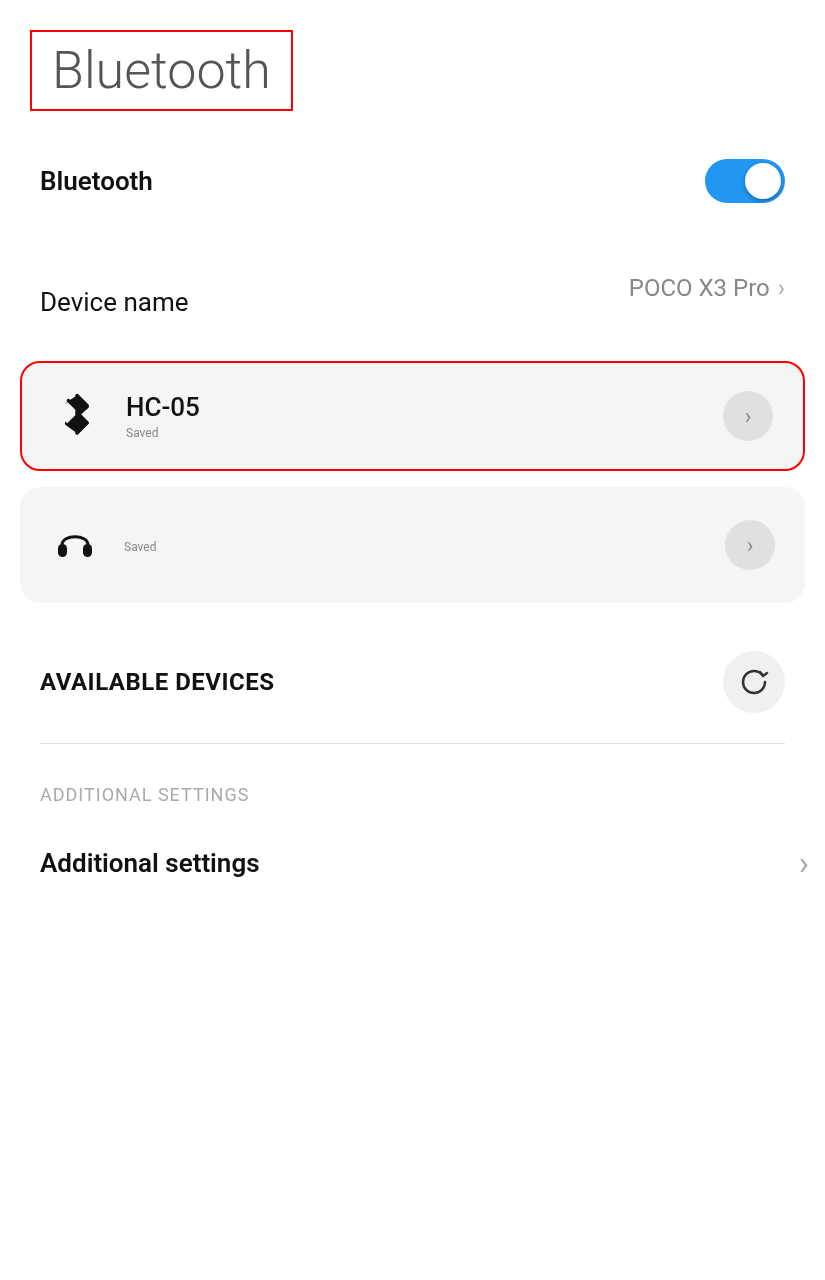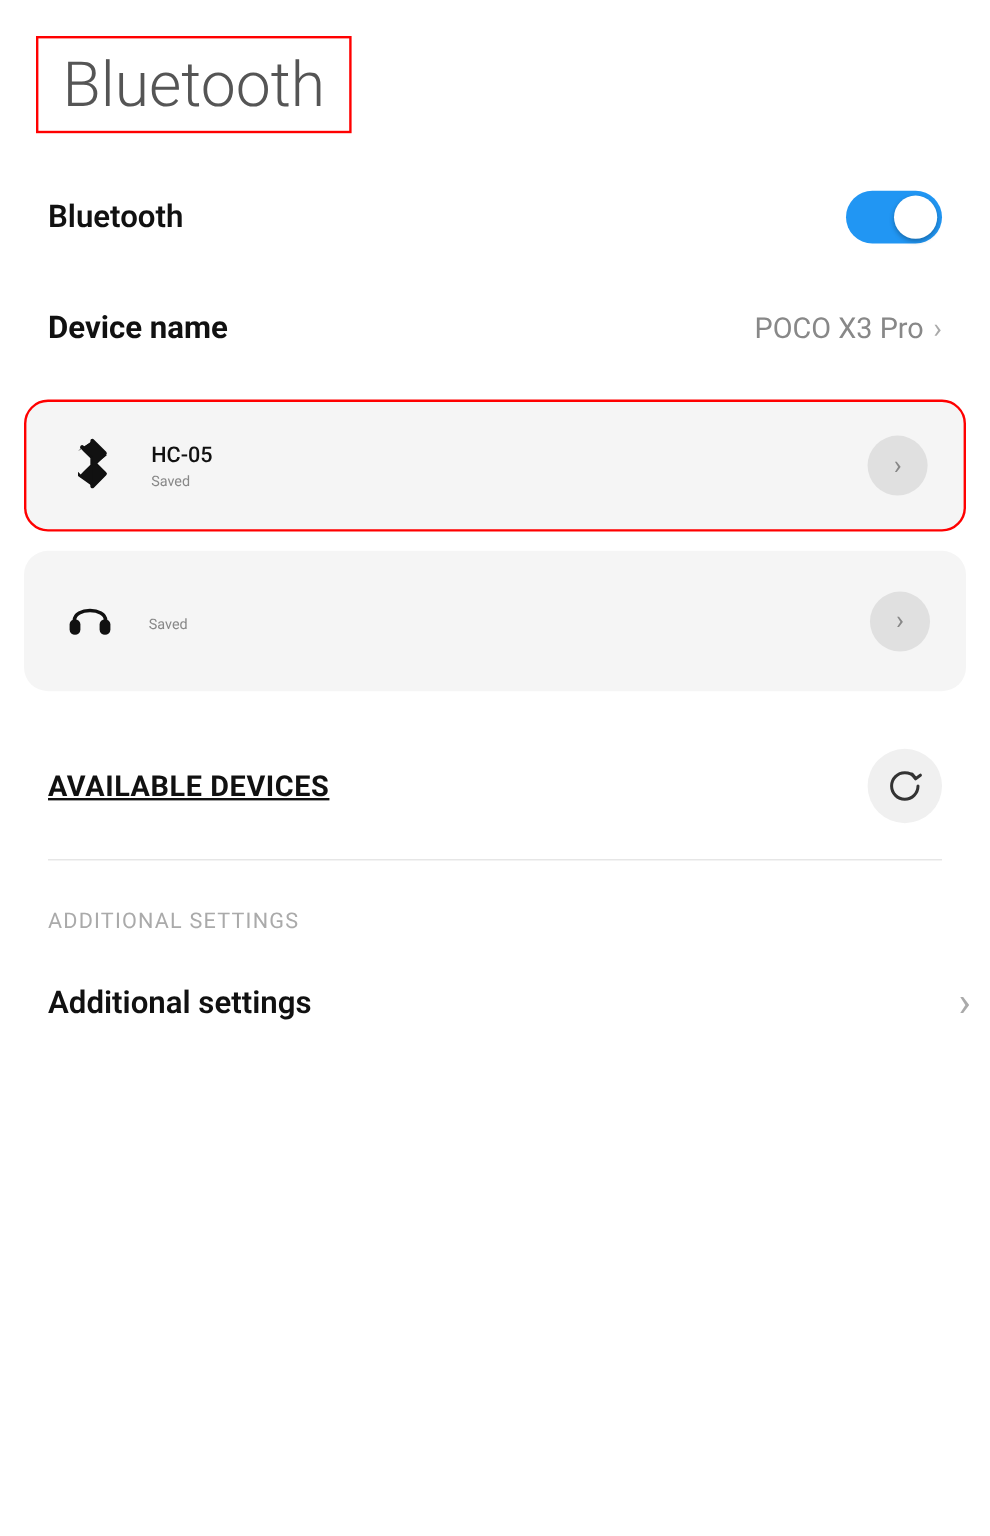--- a/index.html
+++ b/index.html
@@ -75,22 +75,23 @@
     .device-name-row {
       display: flex;
       align-items: center;
       justify-content: space-between;
       padding: 28px 40px;
       background: #ffffff;
     }
 
     .device-name-label {
       font-size: 26px;
-      font-weight: 700;
-      color: #111111;
+      font-weight: 400;
+      color: #111111;
+      margin-top: 28px;
     }
 
     .device-name-value {
       display: flex;
       align-items: center;
       gap: 8px;
       color: #888888;
       font-size: 24px;
     }
 
@@ -127,21 +128,21 @@
       width: 50px;
       text-align: center;
       flex-shrink: 0;
     }
 
     .device-info {
       flex: 1;
     }
 
     .device-name {
-      font-size: 18px;
+      font-size: 26px;
       font-weight: 500;
       color: #111111;
     }
 
     .device-status {
       font-size: 12px;
       color: #888888;
       margin-top: 4px;
     }
 
@@ -164,21 +165,20 @@
       align-items: center;
       justify-content: space-between;
       padding: 32px 40px 20px 40px;
     }
 
     .available-devices-label {
       font-size: 24px;
       font-weight: 700;
       color: #111111;
       letter-spacing: 0.5px;
-      text-decoration: underline;
     }
 
     .refresh-button {
       width: 62px;
       height: 62px;
       border-radius: 50%;
       background: #f0f0f0;
       display: flex;
       align-items: center;
       justify-content: center;

